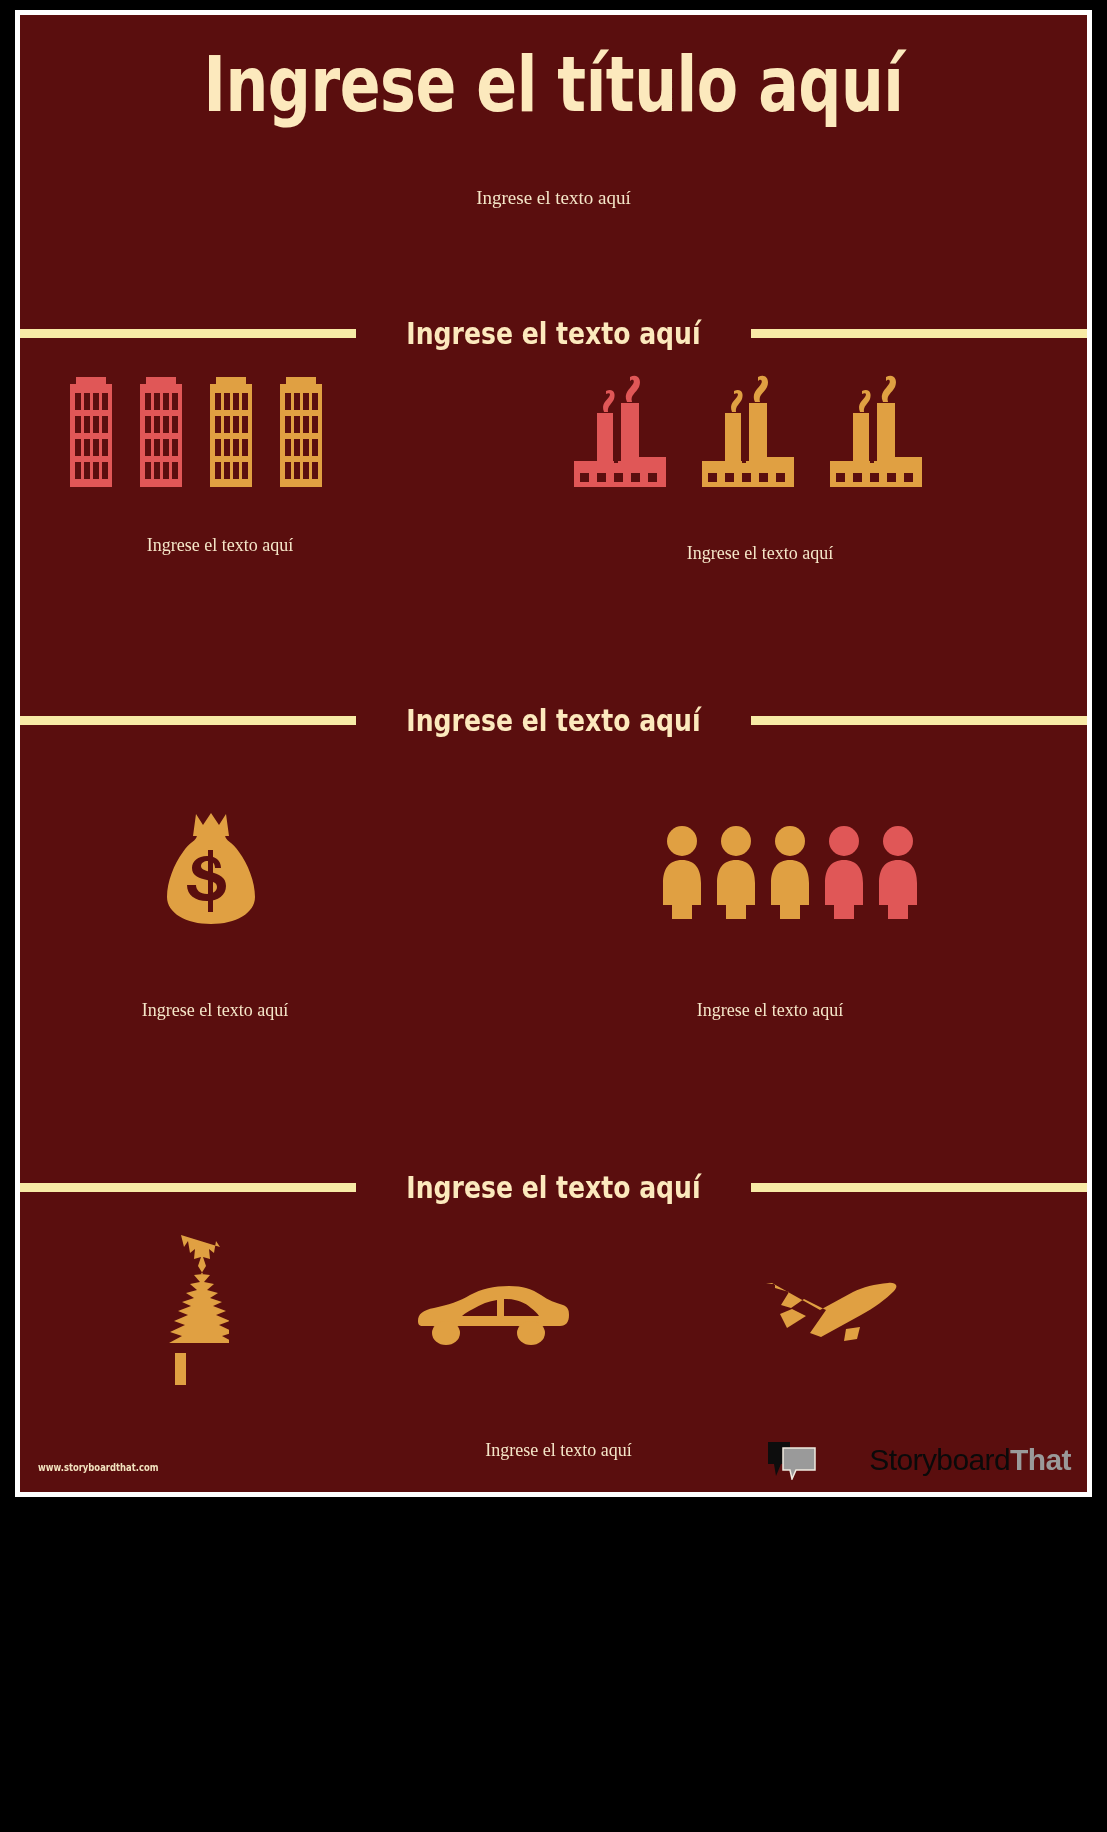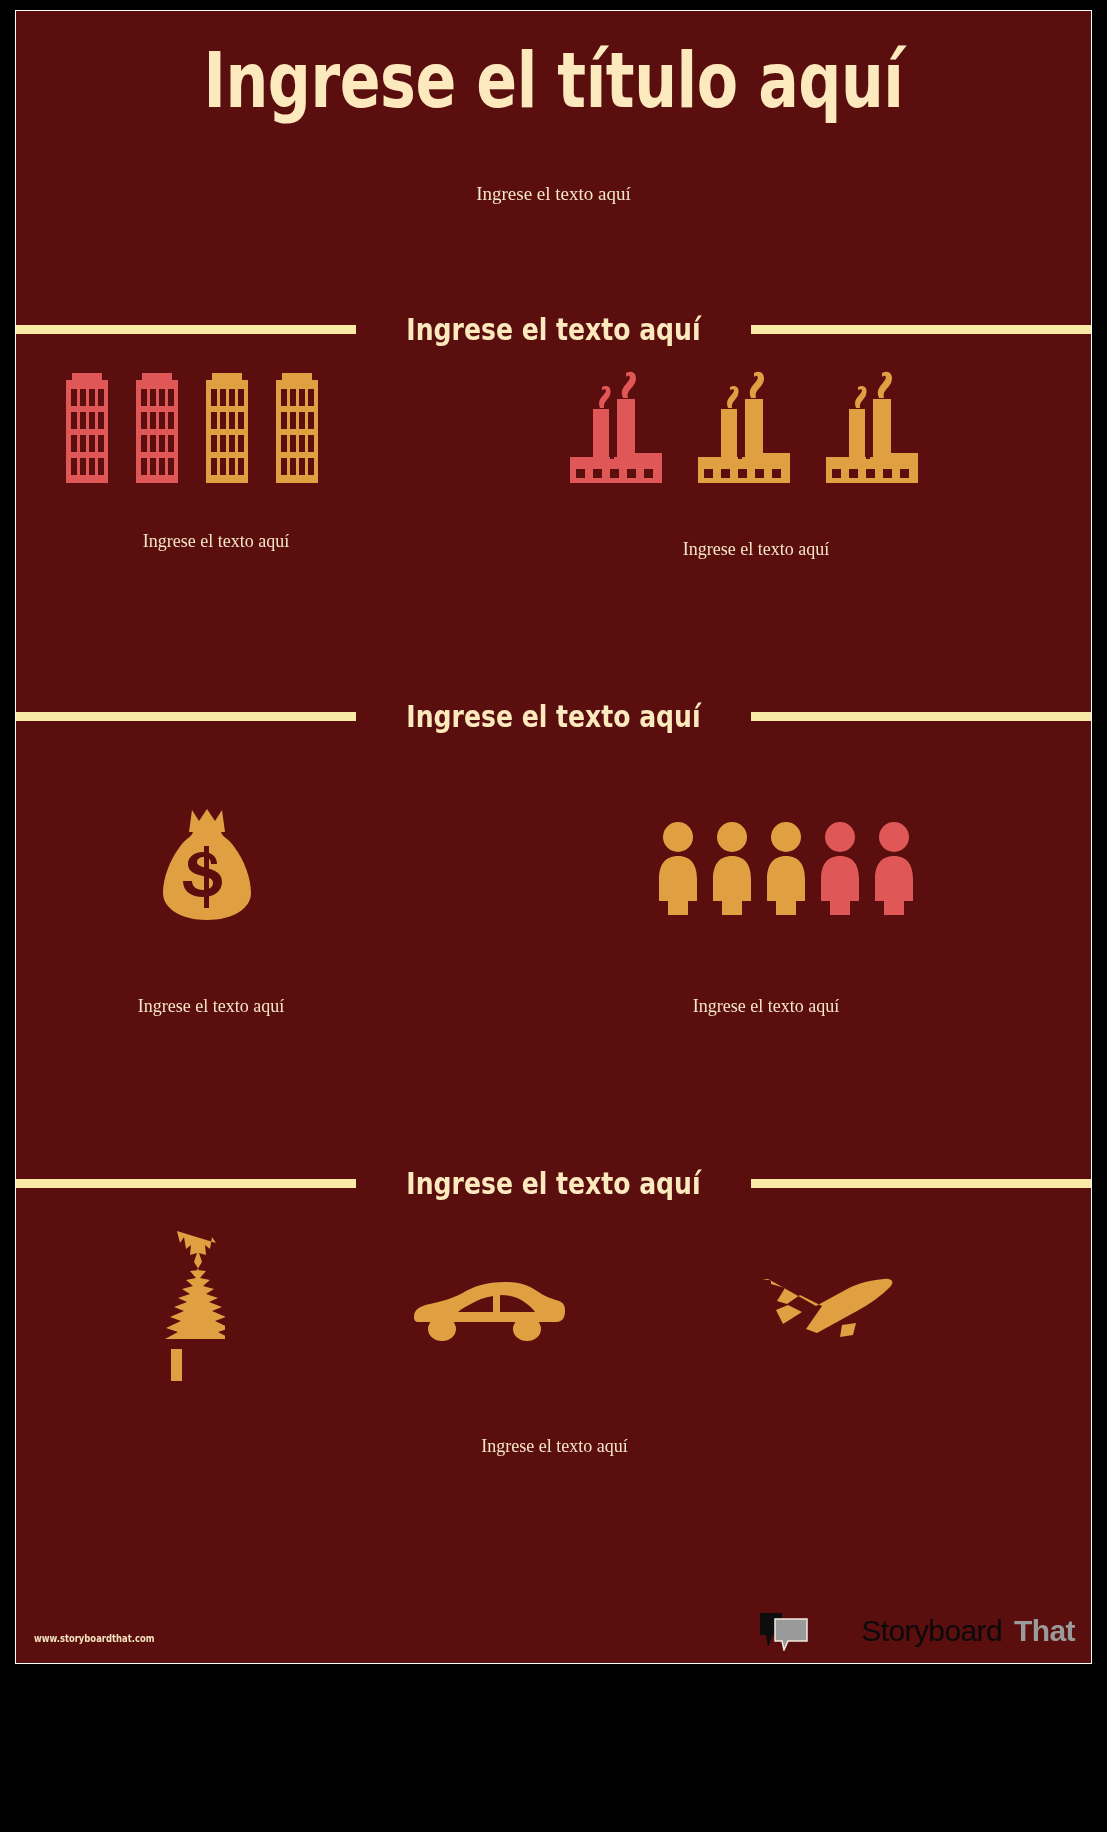--- a/index.html
+++ b/index.html
@@ -13,24 +13,24 @@
     overflow: hidden;
     font-family: "Liberation Sans", sans-serif;
   }
 
   
   #poster {
     position: absolute;
     left: 15px;
     top: 10px;
     width: 1077px;
-    height: 1654px;
+    height: 1487px;
     background: #5a0e0e;
     box-sizing: border-box;
-    border: 1px solid #ffffff;
+    border: 5px solid #ffffff;
     overflow: hidden;
   }
 
   
   #title-block {
     position: absolute;
     left: 0; top: 30px;
     width: 100%;
     text-align: center;
   }
@@ -118,21 +118,21 @@
     height: 40px;
   }
   #footer-logo .logotext {
     font-family: "Liberation Sans", sans-serif;
     font-size: 30px;
     letter-spacing: -0.6px;
     margin-left: 6px;
     line-height: 1;
   }
   #footer-logo .logotext .w1 { color: #0a0a0a; margin-left: 45px; }
-  #footer-logo .logotext .w2 { color: #9a9a9a; font-weight: bold; padding-left: 12px; }
+  #footer-logo .logotext .w2 { color: #9a9a9a; font-weight: bold; }
 </style>
 </head>
 <body>
 
 <div id="poster">
 
   <div id="title-block">
     <div id="main-title">Ingrese el título aquí</div>
     <div id="subtitle">Ingrese el texto aquí</div>
   </div>

